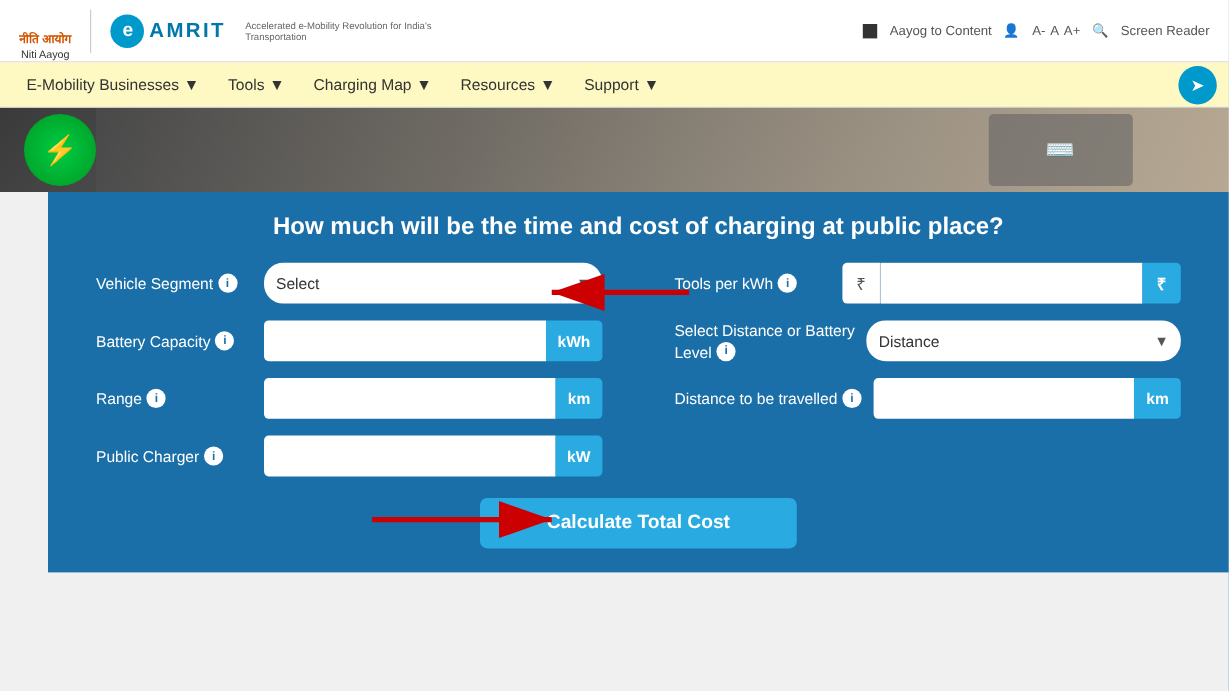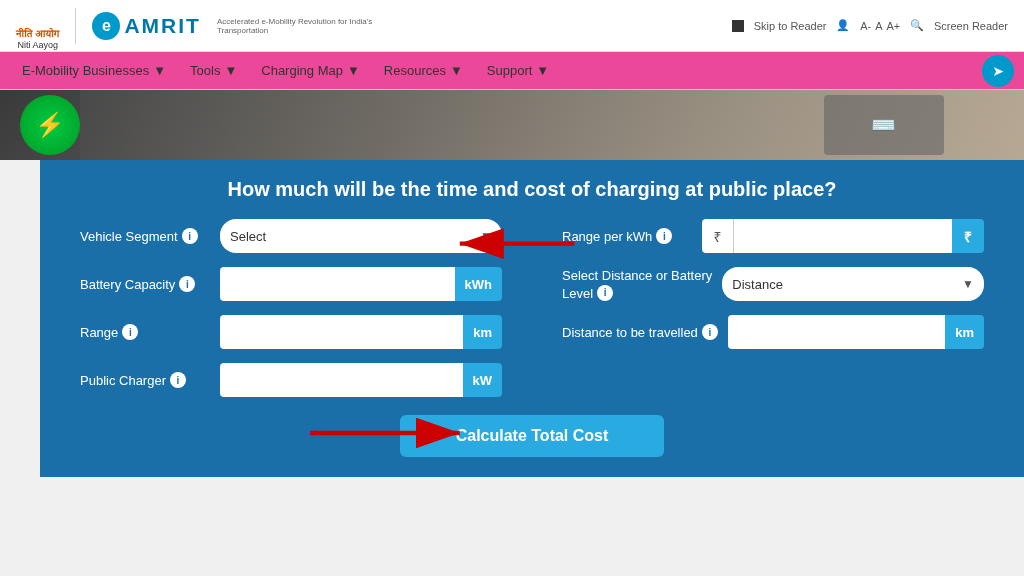--- a/index.html
+++ b/index.html
@@ -38,40 +38,40 @@
       background: #0099cc;
       color: white;
       font-size: 16px;
       font-weight: bold;
       border-radius: 50%;
       width: 28px;
       height: 28px;
       display: flex; align-items: center; justify-content: center;
     }
     .amrit-logo .amrit-text {
-      font-size: 21px;
+      font-size: 17px;
       font-weight: bold;
       color: #0077aa;
       letter-spacing: 2px;
     }
     .amrit-tagline { font-size: 8px; color: #666; max-width: 200px; }
     .header-right {
       display: flex;
       align-items: center;
       gap: 10px;
       font-size: 11px;
       color: #555;
     }
     .header-right .sq { width: 12px; height: 12px; background: #333; display: inline-block; }
     .header-right .font-controls { display: flex; gap: 4px; align-items: center; }
     .header-right .font-controls span { cursor: pointer; }
 
     
     .navbar {
-      background: #ec4899;
+      background: #fef9c3;
       border-bottom: 1px solid #ccc;
       padding: 0 10px;
       display: flex;
       align-items: center;
       height: 38px;
     }
     .navbar .nav-item {
       padding: 0 12px;
       font-size: 13px;
       color: #333;
@@ -328,21 +328,21 @@
           <span>e</span>
         </div>
         <span class="amrit-text">AMRIT</span>
       </div>
       <div style="display:flex;flex-direction:column; margin-left: 6px;">
         <span class="amrit-tagline">Accelerated e-Mobility Revolution for India's Transportation</span>
       </div>
     </div>
     <div class="header-right">
       <span class="sq"></span>
-      <span style="cursor:pointer;">Skip to Reader</span>
+      <span style="cursor:pointer;">Aayog to Content</span>
       <span>👤</span>
       <div class="font-controls">
         <span>A-</span>
         <span>A</span>
         <span>A+</span>
       </div>
       <span style="cursor:pointer;">🔍</span>
       <span style="cursor:pointer;">Screen Reader</span>
     </div>
   </div>
@@ -397,21 +397,21 @@
             <option>3 Wheeler</option>
             <option>4 Wheeler</option>
             <option>Bus</option>
           </select>
           <span class="select-arrow">▼</span>
         </div>
       </div>
 
       <div class="form-row">
         <div class="form-label">
-          <span>Range per kWh</span>
+          <span>Tools per kWh</span>
           <span class="info-icon">i</span>
         </div>
         <div class="cost-input-group">
           <div class="rupee-prefix">₹</div>
           <input class="cost-input" type="text" style="">
           <div class="rupee-btn">₹</div>
         </div>
       </div>
 
       <div class="form-row">

